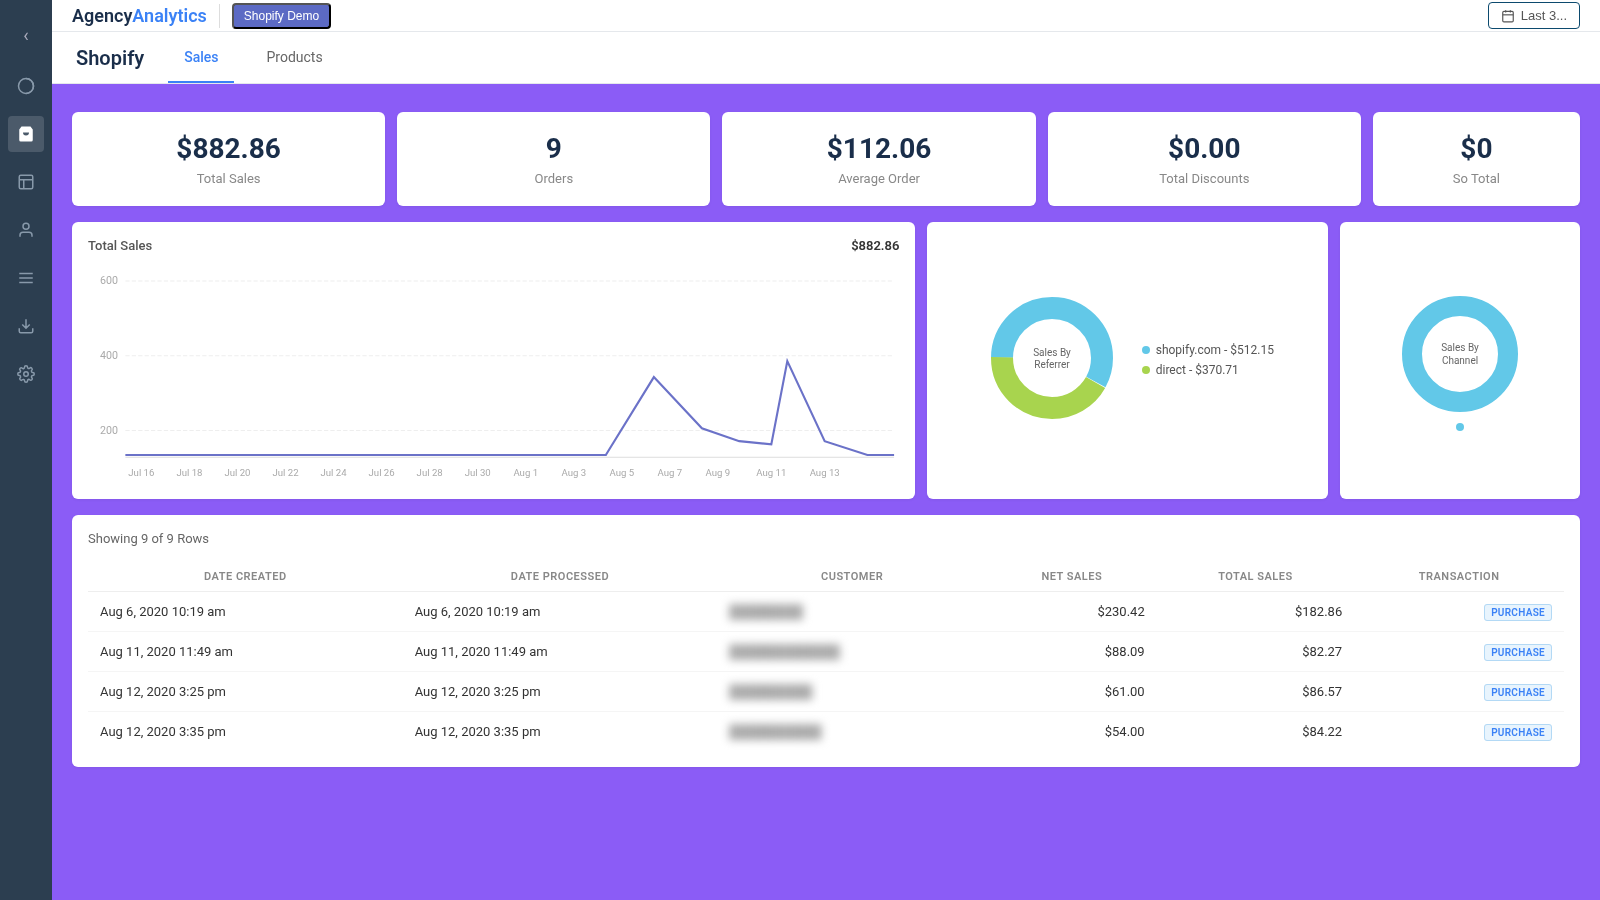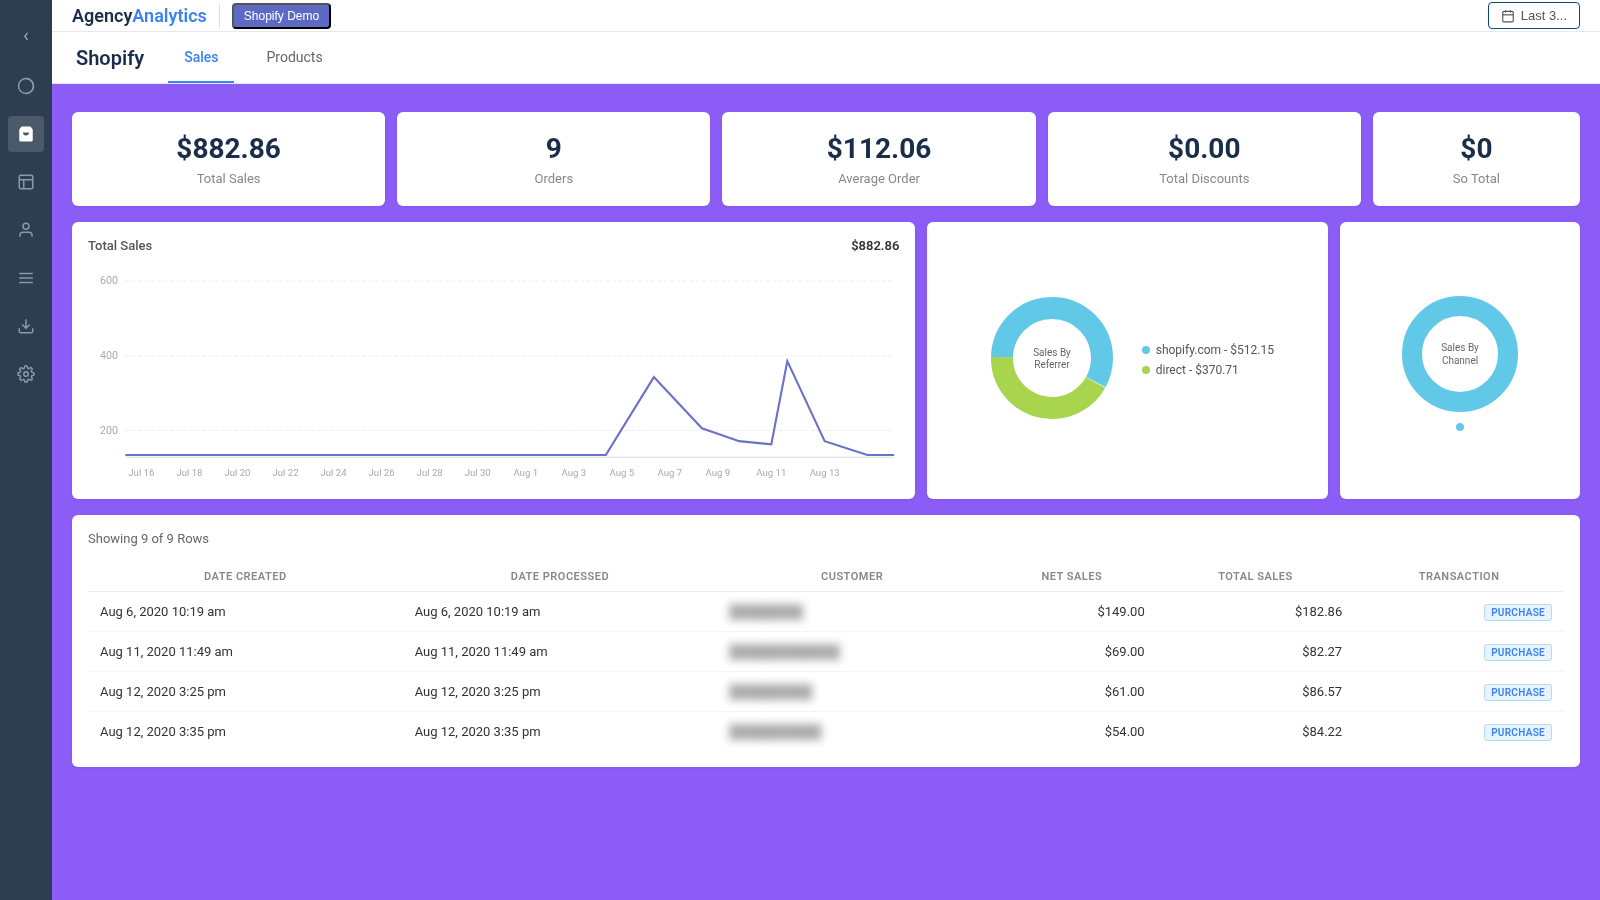--- a/index.html
+++ b/index.html
@@ -474,29 +474,29 @@
             <th class="col-right">NET SALES</th>
             <th class="col-right">TOTAL SALES</th>
             <th class="col-right">TRANSACTION</th>
           </tr>
         </thead>
         <tbody>
           <tr>
             <td>Aug 6, 2020 10:19 am</td>
             <td>Aug 6, 2020 10:19 am</td>
             <td><span class="blur-text">████████</span></td>
-            <td class="col-right">$149.00</td>
+            <td class="col-right">$230.42</td>
             <td class="col-right">$182.86</td>
             <td class="col-right"><span class="purchase-badge">PURCHASE</span></td>
           </tr>
           <tr>
             <td>Aug 11, 2020 11:49 am</td>
             <td>Aug 11, 2020 11:49 am</td>
             <td><span class="blur-text">████████████</span></td>
-            <td class="col-right">$69.00</td>
+            <td class="col-right">$88.09</td>
             <td class="col-right">$82.27</td>
             <td class="col-right"><span class="purchase-badge">PURCHASE</span></td>
           </tr>
           <tr>
             <td>Aug 12, 2020 3:25 pm</td>
             <td>Aug 12, 2020 3:25 pm</td>
             <td><span class="blur-text">█████████</span></td>
             <td class="col-right">$61.00</td>
             <td class="col-right">$86.57</td>
             <td class="col-right"><span class="purchase-badge">PURCHASE</span></td>

